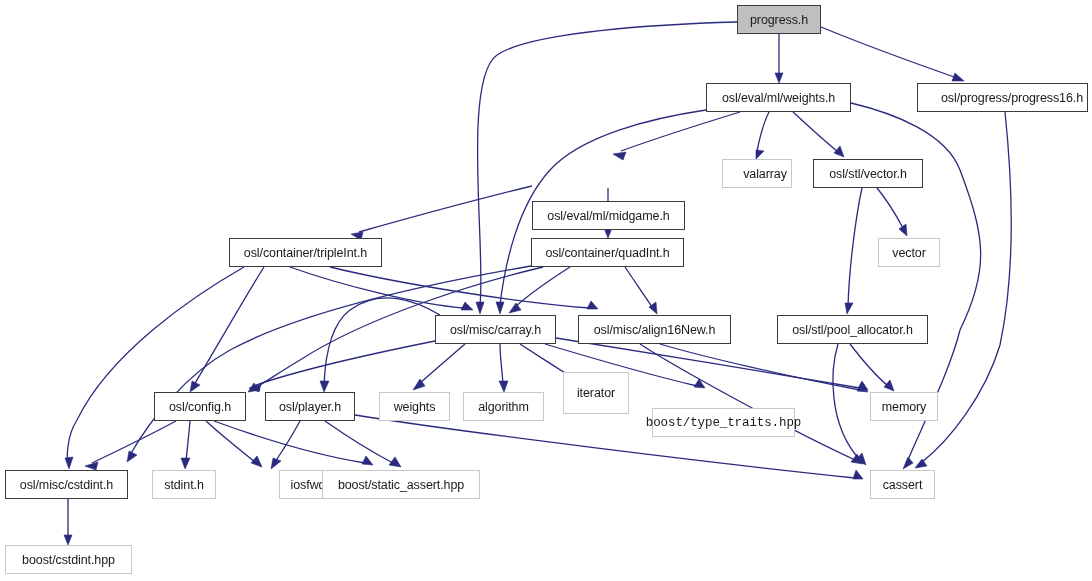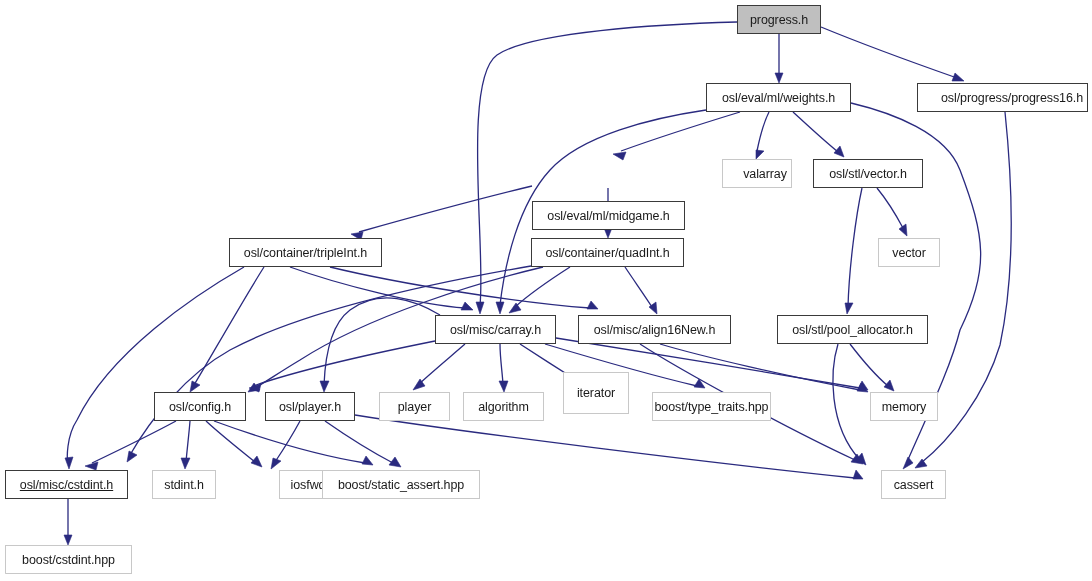--- a/index.html
+++ b/index.html
@@ -182,46 +182,46 @@
       <div class="node project" style="left: 777px; top: 315px; width: 151px; height: 29px;">
         <span class="node-label">osl/stl/pool_allocator.h</span>
       </div>
       <div class="node project" style="left: 154px; top: 392px; width: 92px; height: 29px;">
         <span class="node-label">osl/config.h</span>
       </div>
       <div class="node project" style="left: 265px; top: 392px; width: 90px; height: 29px;">
         <span class="node-label">osl/player.h</span>
       </div>
       <div class="node system" style="left: 379px; top: 392px; width: 71px; height: 29px;">
-        <span class="node-label">player</span>
+        <span class="node-label">weights</span>
       </div>
       <div class="node system" style="left: 463px; top: 392px; width: 81px; height: 29px;">
         <span class="node-label">algorithm</span>
       </div>
       <div class="node system" style="left: 563px; top: 372px; width: 66px; height: 42px;">
         <span class="node-label">iterator</span>
       </div>
-      <div class="node system" style="left: 652px; top: 392px; width: 119px; height: 29px;">
+      <div class="node system" style="left: 652px; top: 408px; width: 143px; height: 29px; font-family: Liberation Mono, monospace;">
         <span class="node-label">boost/type_traits.hpp</span>
       </div>
       <div class="node system" style="left: 870px; top: 392px; width: 68px; height: 29px;">
         <span class="node-label">memory</span>
       </div>
-      <div class="node project" style="left: 5px; top: 470px; width: 123px; height: 29px; text-decoration: underline;">
+      <div class="node project" style="left: 5px; top: 470px; width: 123px; height: 29px;">
         <span class="node-label">osl/misc/cstdint.h</span>
       </div>
       <div class="node system" style="left: 152px; top: 470px; width: 64px; height: 29px;">
         <span class="node-label">stdint.h</span>
       </div>
       <div class="node system" style="left: 239px; top: 470px; width: 58px; height: 29px; margin-left: 40px;">
         <span class="node-label">iosfwd</span>
       </div>
       <div class="node system" style="left: 322px; top: 470px; width: 158px; height: 29px;">
         <span class="node-label">boost/static_assert.hpp</span>
       </div>
-      <div class="node system" style="left: 870px; top: 470px; width: 65px; height: 29px; margin-left: 11px;">
+      <div class="node system" style="left: 870px; top: 470px; width: 65px; height: 29px;">
         <span class="node-label">cassert</span>
       </div>
       <div class="node system" style="left: 5px; top: 545px; width: 127px; height: 29px;">
         <span class="node-label">boost/cstdint.hpp</span>
       </div>
     </div>
 </div>
 
 </body></html>

